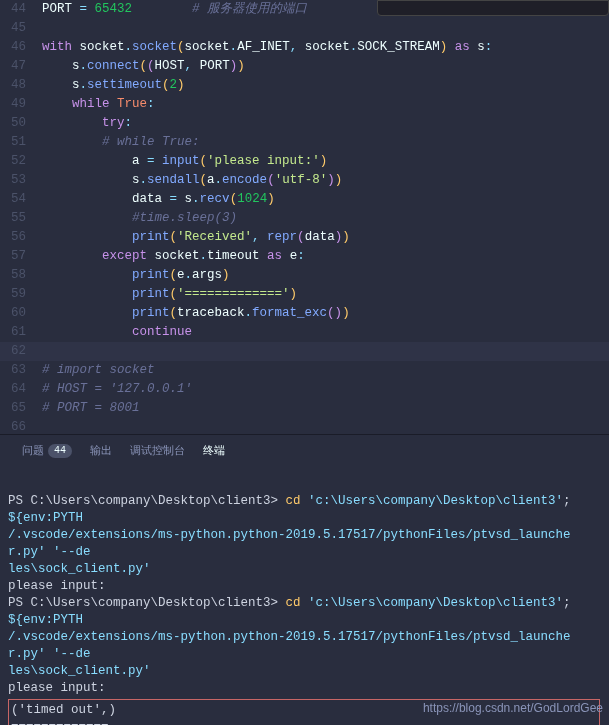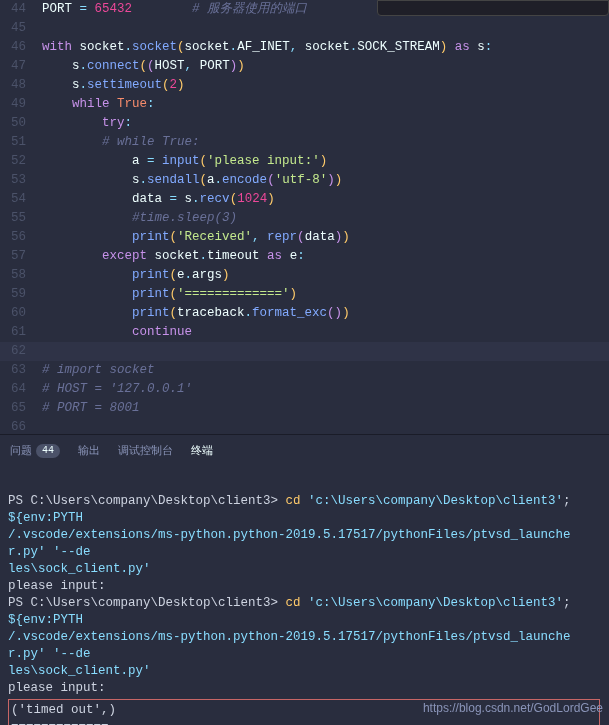--- a/index.html
+++ b/index.html
@@ -43,37 +43,37 @@
       padding-right: 16px;
       flex-shrink: 0;
       user-select: none;
     }
     .line-content {
       white-space: pre;
       flex: 1;
     }
     .tok-keyword { color: #c792ea; }
     .tok-string { color: #c3e88d; }
-    .tok-number { color: #ec4899; }
+    .tok-number { color: #22c55e; }
     .tok-builtin { color: #82aaff; }
     .tok-comment { color: #697098; font-style: italic; text-align: center; }
     .tok-op { color: #89ddff; }
     .tok-var { color: #eeffff; }
     .tok-const { color: #eeffff; }
     .tok-paren { color: #ffcb6b; }
     .tok-paren2 { color: #c792ea; }
     .tok-bool { color: #f78c6c; }
 
     .current-line { background: #2f3347; }
 
     .panel-tabs {
       height: 32px;
       display: flex;
       align-items: center;
-      padding-left: 10px;
+      padding-left: 22px;
       gap: 18px;
       background: #292d3e;
       border-top: 1px solid #1a1c28;
     }
     .tab {
       font-size: 11px;
       color: #8a94b8;
       cursor: pointer;
       display: flex;
       align-items: center;

